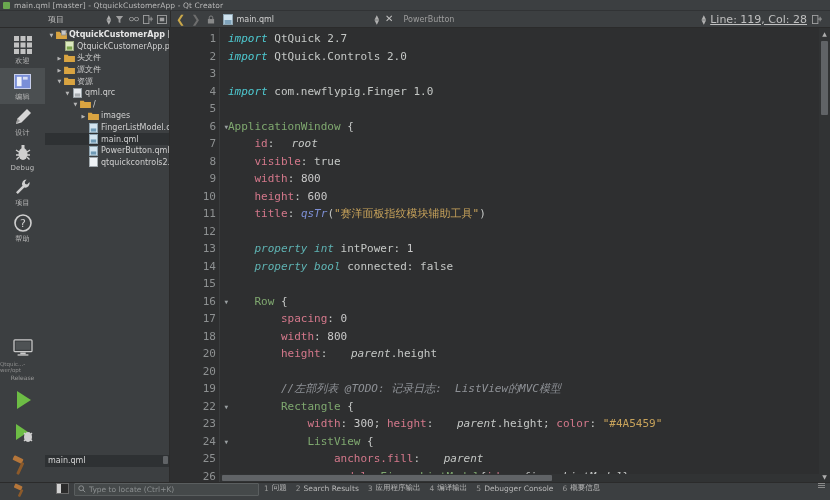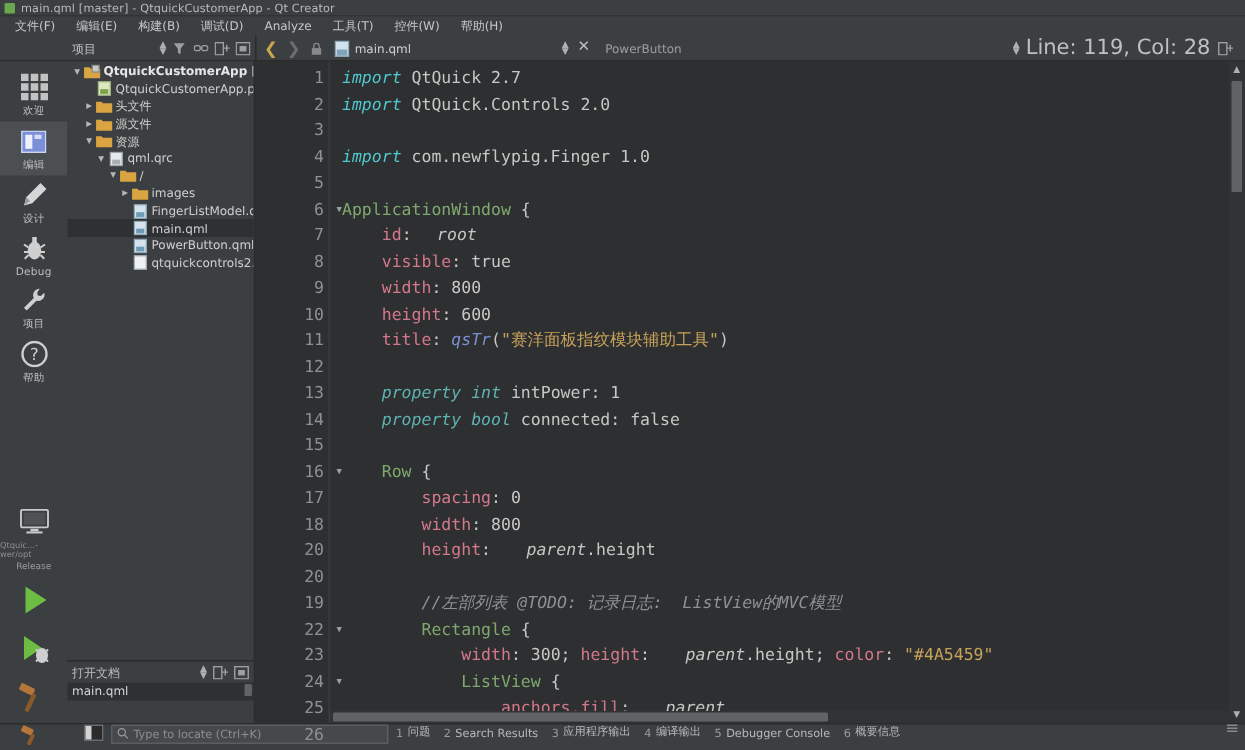--- a/index.html
+++ b/index.html
@@ -53,21 +53,21 @@
   .tab-filebox {
     display: flex; align-items: center; gap: 3px; background: #3c3f41;
     padding: 1px 3px; min-width: 150px;
   }
   .file-ico { width: 10px; height: 11px; position: relative; }
   .tab-filename { font-size: 8px; color: #d0d0d0; }
   .spin { display: flex; flex-direction: column; gap: 1px; line-height: 4px; font-size: 6px; color: #b0b0b0; }
   .tab-close { font-size: 10px; color: #c0c0c0; line-height: 1; padding: 0 2px; }
   .breadcrumb { font-size: 8px; color: #9d9d9d; margin-left: 4px; }
   .ts-right { display: flex; align-items: center; gap: 4px; padding-right: 4px; }
-  .linecol { font-size: 14px; color: #c0c0c0; white-space: nowrap; }
+  .linecol { font-size: 11px; color: #c0c0c0; white-space: nowrap; text-decoration: underline; }
 
   
   .body { flex: 1; display: flex; min-height: 0; }
 
   
   .modebar {
     width: 45px; flex: 0 0 45px; background: #3c3f41; display: flex;
     flex-direction: column; align-items: center; padding-top: 4px;
   }
   .mode {
@@ -197,30 +197,20 @@
 </head>
 <body>
 
 <div id="app">
 
   <div class="titlebar">
     <div class="tb-appicon"></div>
     <div class="tb-title">main.qml [master] - QtquickCustomerApp - Qt Creator</div>
   </div>
 
-  <div class="menubar" id="menubar">
-      <div class="menu-item">文件(F)</div>
-      <div class="menu-item">编辑(E)</div>
-      <div class="menu-item">构建(B)</div>
-      <div class="menu-item">调试(D)</div>
-      <div class="menu-item">Analyze</div>
-      <div class="menu-item">工具(T)</div>
-      <div class="menu-item">控件(W)</div>
-      <div class="menu-item">帮助(H)</div>
-    </div>
 
   <div class="toolstrip">
     <div class="ts-left"></div>
 
     <div class="ts-proj">
       <div class="ts-proj-label">项目</div>
       <div class="spin">
           <span>▲</span>
           <span>▼</span>
         </div>
@@ -498,39 +488,20 @@
           <div class="trow" style="padding-left: 34px;">
             <span class="twist"></span>
             <span class="tico">
               <svg width="9" height="10" viewBox="0 0 10 11">
                 <rect x="0.5" y="0.5" width="9" height="10" fill="#eef2f5" stroke="#a2abb0"></rect>
               </svg>
             </span>
             <span class="tlabel">qtquickcontrols2.conf</span>
           </div>
         </div>
-      <div class="opendocs-head">
-        <span class="opendocs-title">打开文档</span>
-        <span class="spin">
-            <span>▲</span>
-            <span>▼</span>
-          </span>
-        <span class="ts-ico">
-          <svg width="10" height="9" viewBox="0 0 11 10">
-              <rect x="0.5" y="0.5" width="6" height="9" fill="none" stroke="#b8b8b8"></rect>
-              <path d="M9 2v5M6.5 4.5h5" stroke="#b8b8b8"></path>
-            </svg>
-        </span>
-        <span class="ts-ico">
-          <svg width="10" height="9" viewBox="0 0 11 10">
-              <rect x="0.5" y="0.5" width="10" height="9" fill="none" stroke="#b8b8b8"></rect>
-              <rect x="3" y="3" width="5" height="4" fill="#b8b8b8"></rect>
-            </svg>
-        </span>
-      </div>
       <div class="opendocs-list">
         <div class="odrow">main.qml</div>
         <div class="odscroll"></div>
       </div>
     </div>
 
     <div class="editorwrap">
       <div class="gutter" id="gutter">
         <div class="gutter-sep"></div>
       <div class="gline">1</div>

